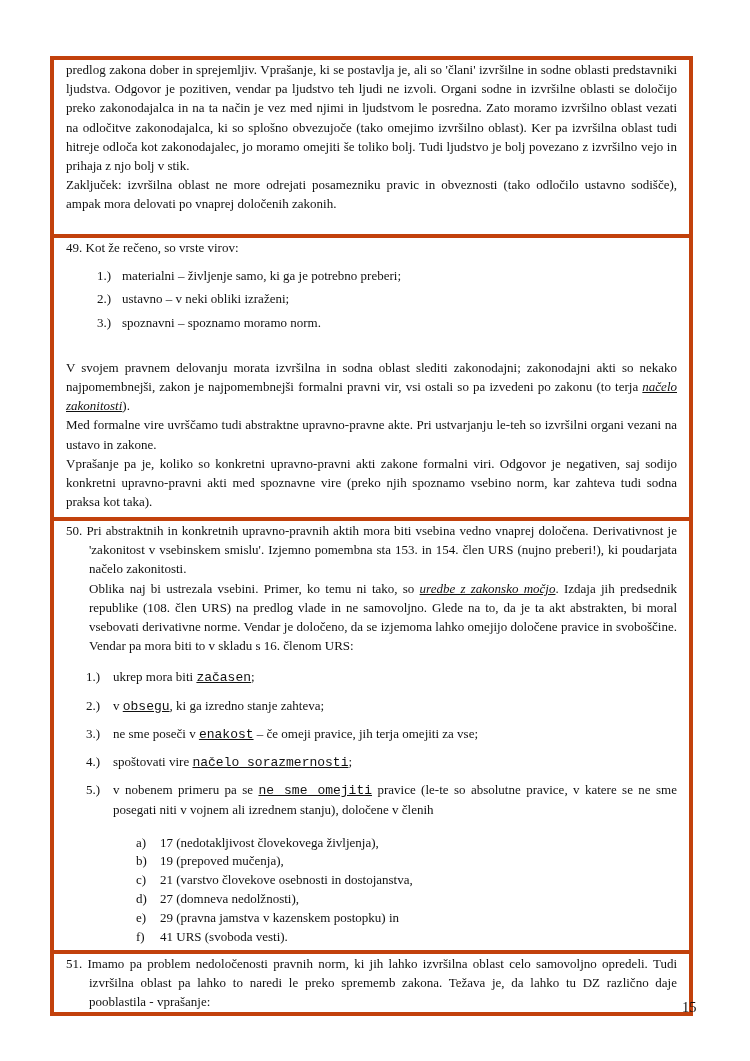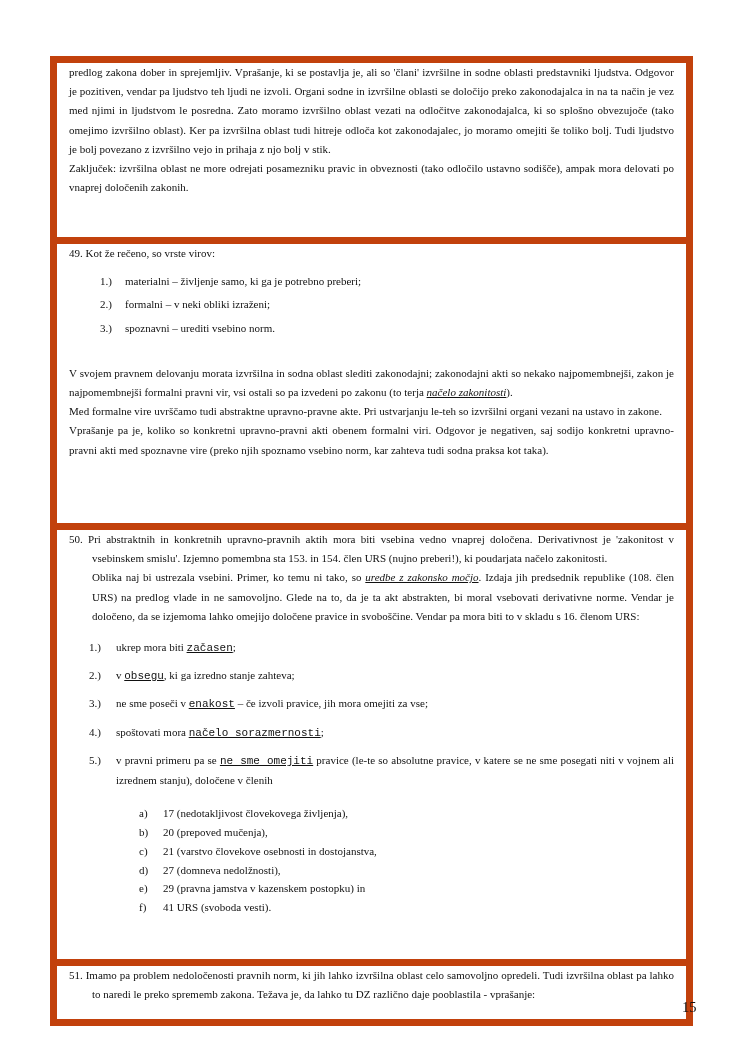--- a/index.html
+++ b/index.html
@@ -1,21 +1,21 @@
 <!DOCTYPE html>
 <html><head>
 <meta charset="utf-8">
 <style>
   html, body { margin:0; padding:0; background:#ffffff; }
   body { width:750px; height:1061px; position:relative; overflow:hidden;
          font-family:"Liberation Serif", "DejaVu Serif", serif; color:#111; }
   .page { position:absolute; left:0; top:0; width:750px; height:1061px; }
   table.doc { position:absolute; left:50px; top:56px; width:643px; border-collapse:collapse; }
-  table.doc td { border:7px solid #c2410c; padding:0 12px; vertical-align:top;
-                 font-size:11px; line-height:19.2px; text-align:justify; }
+  table.doc td { border:4px solid #c2410c; padding:0 12px; vertical-align:top;
+                 font-size:13px; line-height:19.2px; text-align:justify; }
   .r1 { height:174px; }
   .r2 { height:279px; }
   .r3 { height:429px;margin-left:25px; }
   .r4 { height:53px;margin-left:16px; }
   p { margin:0; }
   .num-par { padding-left:23px; text-indent:-23px; }
   .ol1 { margin:9px 0 0 0; padding:0; list-style:none; }
   .ol1 li { padding-left:56px; position:relative; margin-bottom:4px; text-align:left; line-height:19.2px; }
   .ol1 li .n { position:absolute; left:31px; }
   .r2 .gap { height:22px; }
@@ -39,43 +39,43 @@
     <td class="r1">
       <p>predlog zakona dober in sprejemljiv. Vprašanje, ki se postavlja je, ali so 'člani' izvršilne in sodne oblasti predstavniki ljudstva. Odgovor je pozitiven, vendar pa ljudstvo teh ljudi ne izvoli. Organi sodne in izvršilne oblasti se določijo preko zakonodajalca in na ta način je vez med njimi in ljudstvom le posredna. Zato moramo izvršilno oblast vezati na odločitve zakonodajalca, ki so splošno obvezujoče (tako omejimo izvršilno oblast). Ker pa izvršilna oblast tudi hitreje odloča kot zakonodajalec, jo moramo omejiti še toliko bolj. Tudi ljudstvo je bolj povezano z izvršilno vejo in prihaja z njo bolj v stik.</p>
       <p>Zaključek: izvršilna oblast ne more odrejati posamezniku pravic in obveznosti (tako odločilo ustavno sodišče), ampak mora delovati po vnaprej določenih zakonih.</p>
     </td>
   </tr>
   <tr>
     <td class="r2">
       <p>49. Kot že rečeno, so vrste virov:</p>
       <ul class="ol1">
         <li><span class="n">1.)</span><span>materialni – življenje samo, ki ga je potrebno preberi;</span></li>
-        <li><span class="n">2.)</span><span>formalni – v neki obliki izraženi;</span></li>
-        <li><span class="n">3.)</span><span>spoznavni – urediti vsebino norm.</span></li>
+        <li><span class="n">2.)</span><span>ustavno – v neki obliki izraženi;</span></li>
+        <li><span class="n">3.)</span><span>spoznavni – spoznamo moramo norm.</span></li>
       </ul>
       <div class="gap"></div>
       <p><span>V svojem pravnem delovanju morata izvršilna in sodna oblast slediti zakonodajni; zakonodajni akti so nekako najpomembnejši, zakon je najpomembnejši formalni pravni vir, vsi ostali so pa izvedeni po zakonu (to terja </span><span class="bu">načelo zakonitosti</span><span>).</span></p>
       <p>Med formalne vire uvrščamo tudi abstraktne upravno-pravne akte. Pri ustvarjanju le-teh so izvršilni organi vezani na ustavo in zakone.</p>
-      <p>Vprašanje pa je, koliko so konkretni upravno-pravni akti obenem formalni viri. Odgovor je negativen, saj sodijo konkretni upravno-pravni akti med spoznavne vire (preko njih spoznamo vsebino norm, kar zahteva tudi sodna praksa kot taka).</p>
+      <p>Vprašanje pa je, koliko so konkretni upravno-pravni akti zakone formalni viri. Odgovor je negativen, saj sodijo konkretni upravno-pravni akti med spoznavne vire (preko njih spoznamo vsebino norm, kar zahteva tudi sodna praksa kot taka).</p>
     </td>
   </tr>
   <tr>
     <td class="r3">
       <p class="num-par"><span>50.</span> <span>Pri abstraktnih in konkretnih upravno-pravnih aktih mora biti vsebina vedno vnaprej določena. Derivativnost je 'zakonitost v vsebinskem smislu'. Izjemno pomembna sta 153. in 154. člen URS (nujno preberi!), ki poudarjata načelo zakonitosti.</span></p>
       <p style="padding-left:23px"><span>Oblika naj bi ustrezala vsebini. Primer, ko temu ni tako, so </span><span class="bu">uredbe z zakonsko močjo</span><span>. Izdaja jih predsednik republike (108. člen URS) na predlog vlade in ne samovoljno. Glede na to, da je ta akt abstrakten, bi moral vsebovati derivativne norme. Vendar je določeno, da se izjemoma lahko omejijo določene pravice in svoboščine. Vendar pa mora biti to v skladu s 16. členom URS:</span></p>
       <ul class="ol2">
         <li><span class="n">1.)</span><span>ukrep mora biti </span><span class="u">začasen</span><span>;</span></li>
         <li><span class="n">2.)</span><span>v </span><span class="u">obsegu</span><span>, ki ga izredno stanje zahteva;</span></li>
-        <li><span class="n">3.)</span><span>ne sme poseči v </span><span class="u">enakost</span><span> – če izvoli pravice, jih mora omejiti za vse;</span></li>
-        <li><span class="n">4.)</span><span>spoštovati mora </span><span class="u">načelo sorazmernosti</span><span>;</span></li>
-        <li><span class="n">5.)</span><span>v pravni primeru pa se </span><span class="u">ne sme omejiti</span><span> pravice (le-te so absolutne pravice, v katere se ne sme posegati niti v vojnem ali izrednem stanju), določene v členih</span></li>
+        <li><span class="n">3.)</span><span>ne sme poseči v </span><span class="u">enakost</span><span> – če omeji pravice, jih terja omejiti za vse;</span></li>
+        <li><span class="n">4.)</span><span>spoštovati vire </span><span class="u">načelo sorazmernosti</span><span>;</span></li>
+        <li><span class="n">5.)</span><span>v nobenem primeru pa se </span><span class="u">ne sme omejiti</span><span> pravice (le-te so absolutne pravice, v katere se ne sme posegati niti v vojnem ali izrednem stanju), določene v členih</span></li>
       </ul>
       <ul class="ol3">
         <li><span class="n">a)</span><span>17 (nedotakljivost človekovega življenja),</span></li>
-        <li><span class="n">b)</span><span>20 (prepoved mučenja),</span></li>
+        <li><span class="n">b)</span><span>19 (prepoved mučenja),</span></li>
         <li><span class="n">c)</span><span>21 (varstvo človekove osebnosti in dostojanstva,</span></li>
         <li><span class="n">d)</span><span>27 (domneva nedolžnosti),</span></li>
         <li><span class="n">e)</span><span>29 (pravna jamstva v kazenskem postopku) in</span></li>
         <li><span class="n">f)</span><span>41 URS (svoboda vesti).</span></li>
       </ul>
     </td>
   </tr>
   <tr>
     <td class="r4">
       <p class="num-par"><span>51.</span> <span>Imamo pa problem nedoločenosti pravnih norm, ki jih lahko izvršilna oblast celo samovoljno opredeli. Tudi izvršilna oblast pa lahko to naredi le preko sprememb zakona. Težava je, da lahko tu DZ različno daje pooblastila - vprašanje:</span></p>

